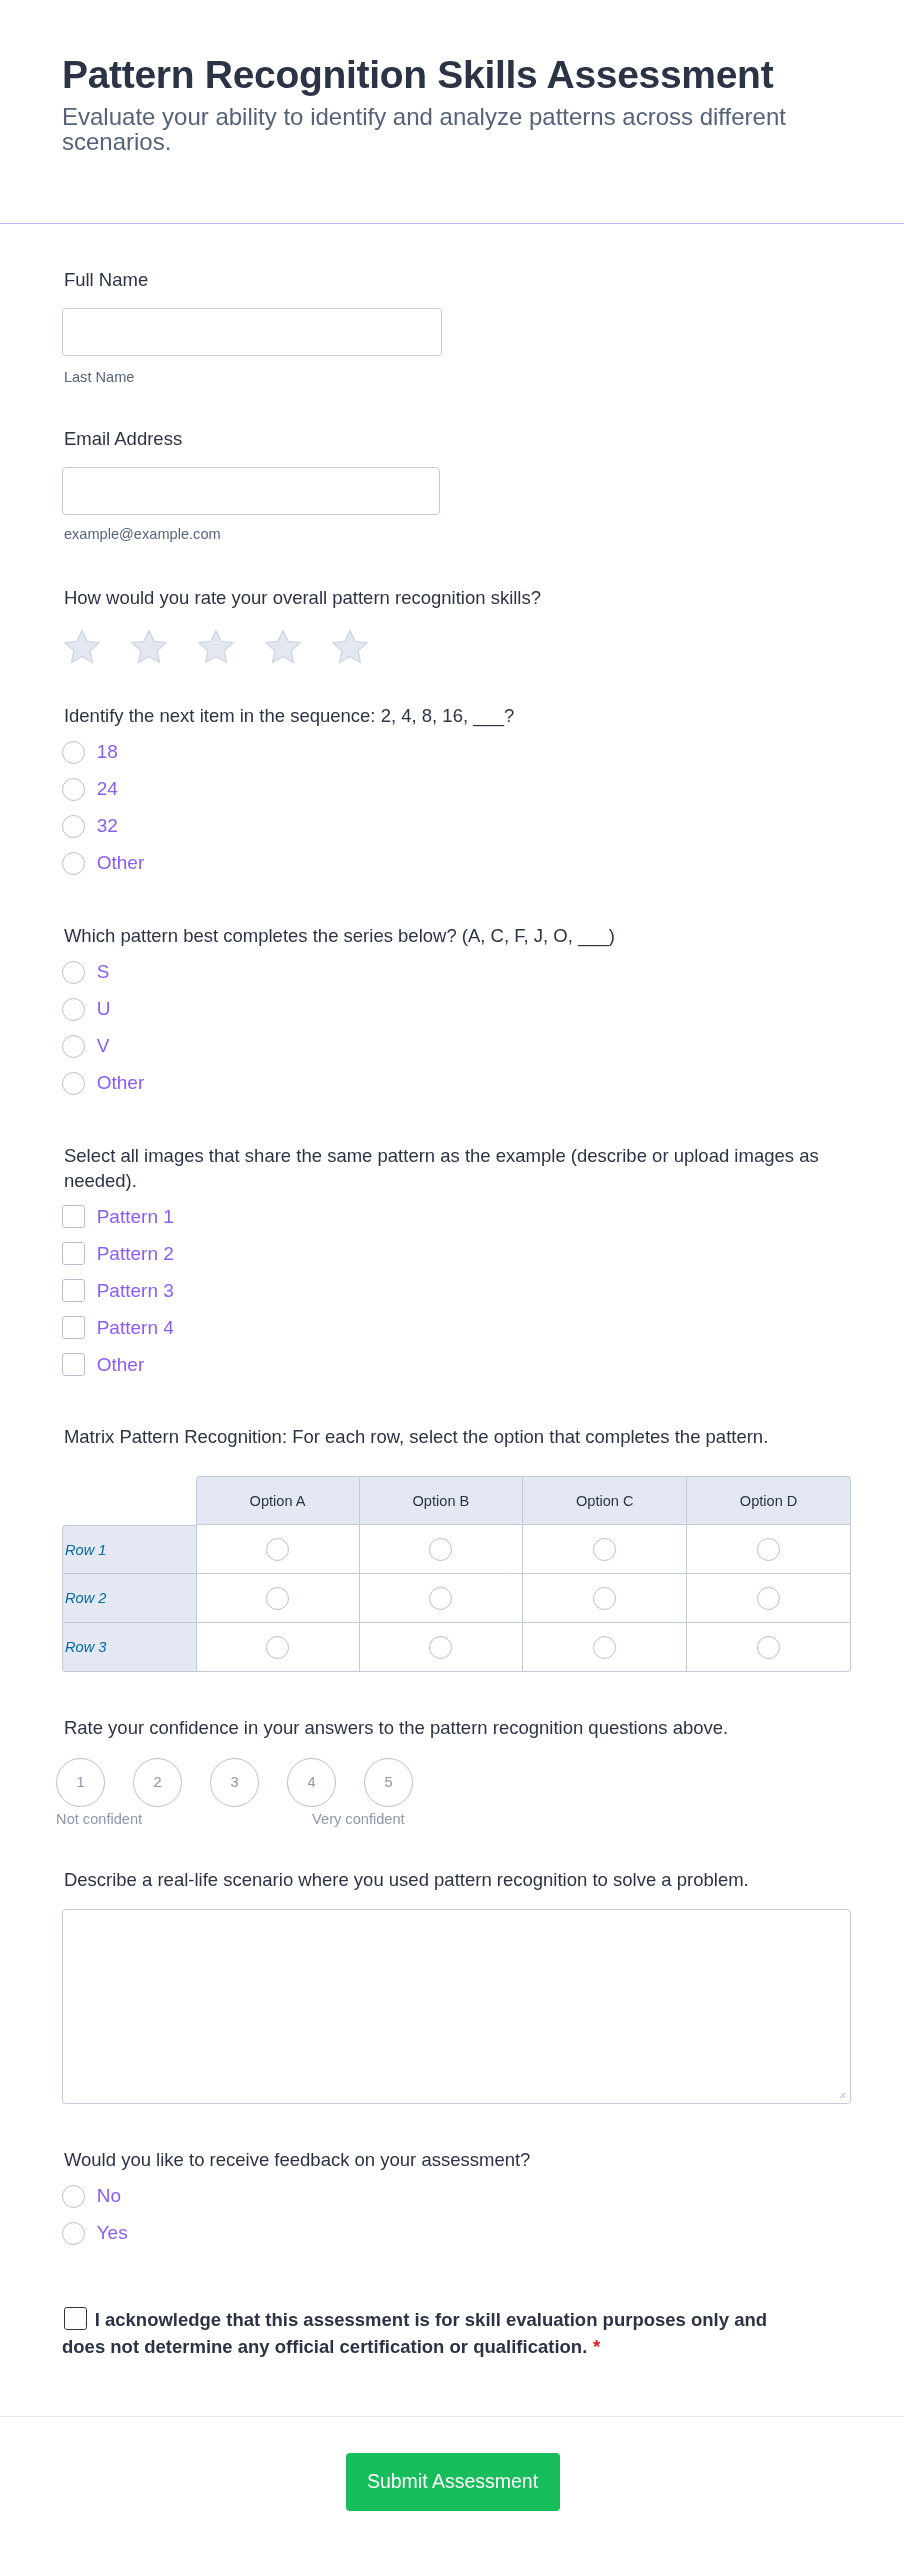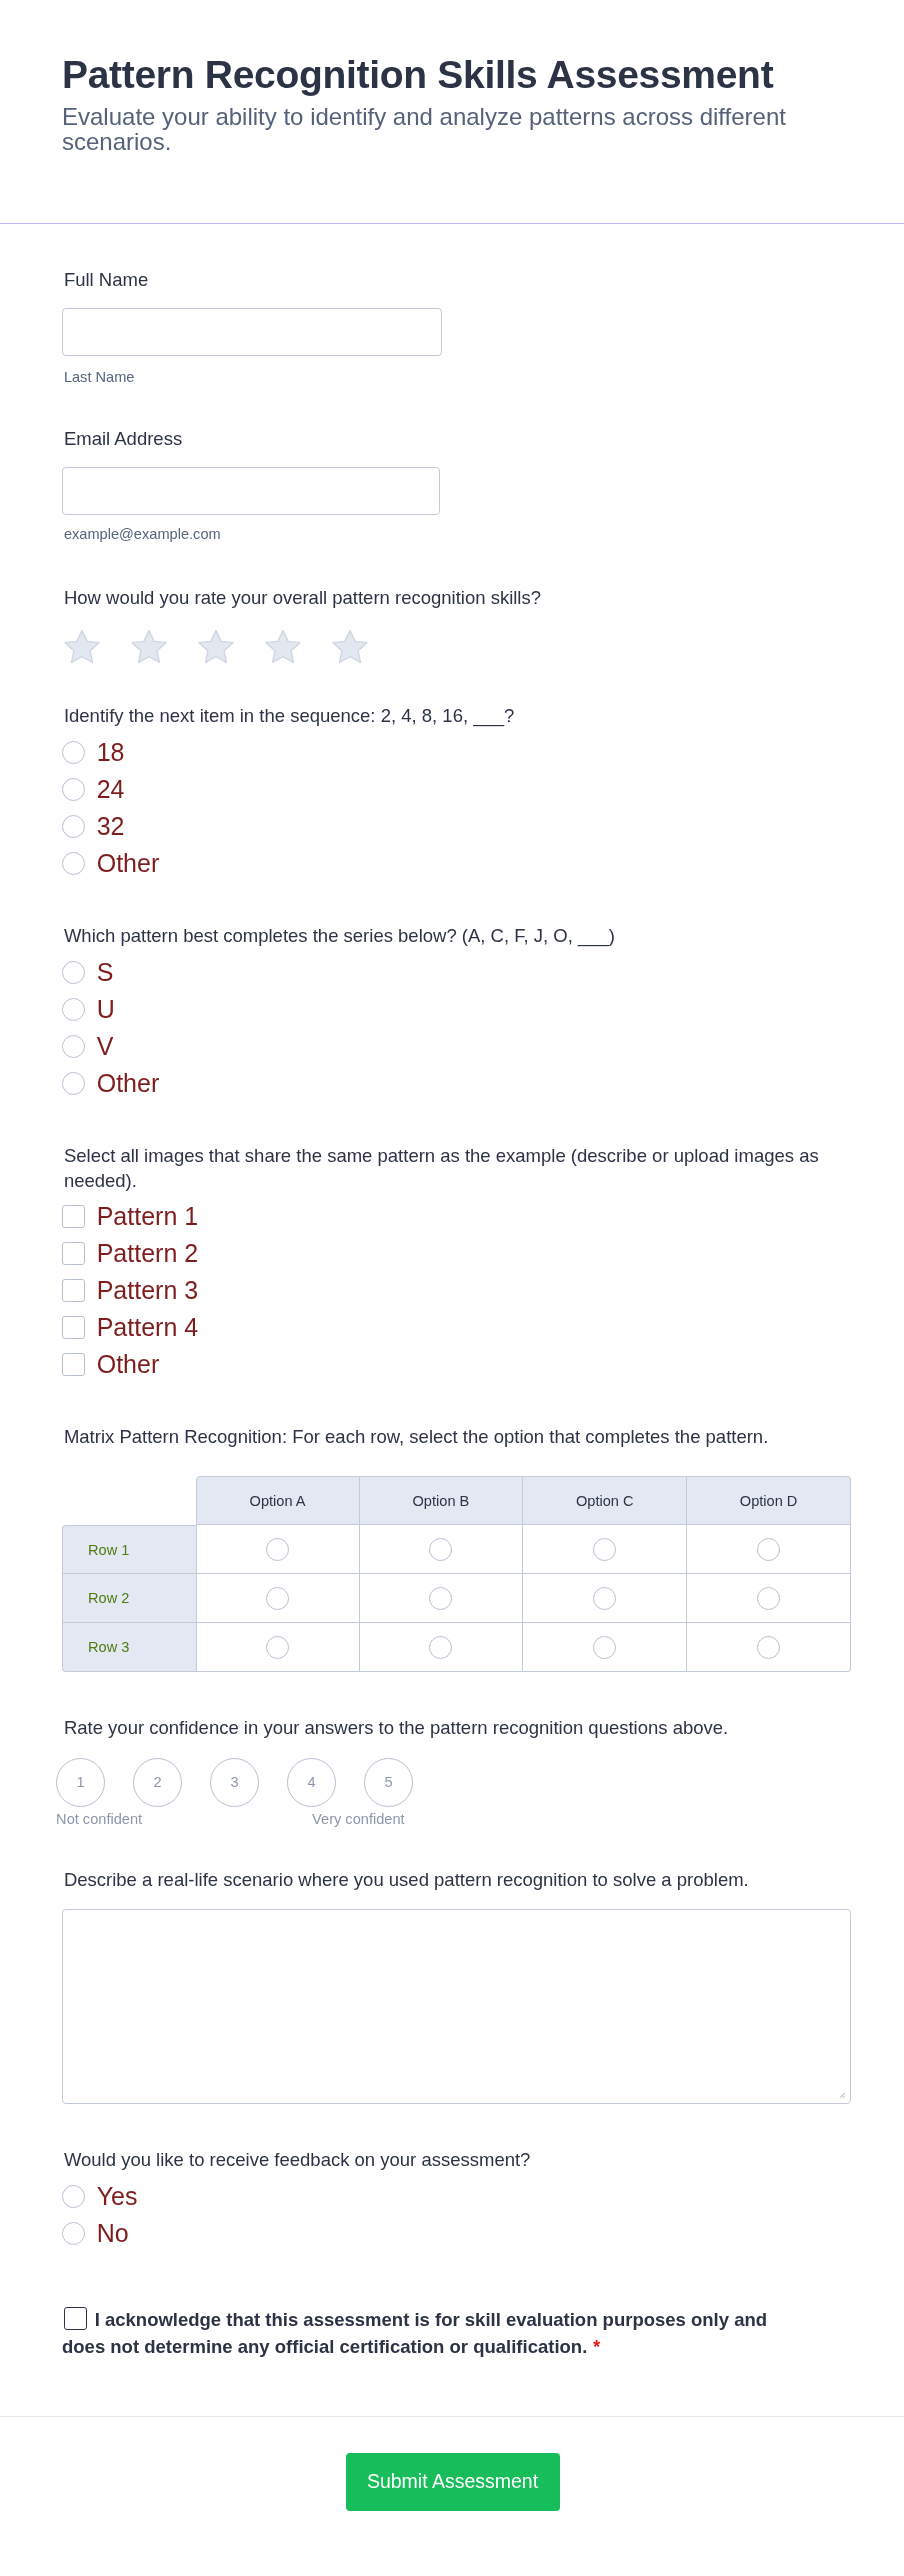--- a/index.html
+++ b/index.html
@@ -13,27 +13,27 @@
   .q-label { font-size: 18.5px; color: #2c3345; line-height: 25px; }
   .name-row { display: flex; gap: 29px; margin-top: 15.6px; }
   .name-col { width: 380px; }
   .input { width: 100%; height: 48px; border: 1.5px solid #c3cad8; border-radius: 3.9px; background: #fff; }
   .sublabel { font-size: 14.6px; color: #57647e; margin-top: 13.6px; }
   .stars { display: flex; gap: 27px; margin-top: 17.5px; }
   .star svg { display: block; }
   .opt { display: flex; align-items: center; height: 37px; }
   .radio { width: 23px; height: 23px; border: 1.5px solid #b8bfcf; border-radius: 50%; background: #fff; flex: none; }
   .chk { width: 23px; height: 23px; border: 1.5px solid #b8bfcf; border-radius: 2.9px; background: #fff; flex: none; }
-  .opt-label { font-size: 25px; color: #7f1d1d; margin-left: 11.7px; }
+  .opt-label { font-size: 19px; color: #8b5cf6; margin-left: 11.7px; }
   table.matrix { border-collapse: separate; border-spacing: 0; margin-top: 27px; width: 789px; }
   .matrix th, .matrix td { height: 49px; }
   .matrix th.col { background: #e3e8f3; font-weight: 400; font-size: 14.6px; color: #2c3345; border-top: 1.5px solid #c3cad8; border-right: 1.5px solid #c3cad8; border-bottom: 1.5px solid #c3cad8; width: 163px; text-align: center; }
   .matrix th.col.first { border-left: 1.5px solid #c3cad8; border-top-left-radius: 3.9px; }
   .matrix th.col.last { border-top-right-radius: 3.9px; }
-  .matrix td.rowh { background: #e3e8f3; font-size: 14.6px; color: #4d7c0f; padding-left: 25px; border-left: 1.5px solid #c3cad8; border-bottom: 1.5px solid #c3cad8; width: 133px; }
+  .matrix td.rowh { background: #e3e8f3; font-size: 14.6px; color: #0369a1; padding-left: 2px; border-left: 1.5px solid #c3cad8; border-bottom: 1.5px solid #c3cad8; width: 133px; font-style: italic; }
   .matrix tr.r1 td.rowh { border-top: 1.5px solid #c3cad8; border-top-left-radius: 3.9px; }
   .matrix tr.r3 td.rowh { border-bottom-left-radius: 3.9px; }
   .matrix td.cell { text-align: center; border-right: 1.5px solid #c3cad8; border-bottom: 1.5px solid #c3cad8; border-left: 0; background: #fff; }
   .matrix tr.r1 td.cell.c0 { border-left: 1.5px solid #c3cad8; }
   .matrix tr.r2 td.cell.c0, .matrix tr.r3 td.cell.c0 { border-left: 1.5px solid #c3cad8; }
   .matrix tr.r3 td.cell.c3 { border-bottom-right-radius: 3.9px; }
   .matrix .radio { display: inline-block; vertical-align: middle; }
   .scale { display: flex; gap: 28px; margin-top: 17.5px; margin-left: -7.8px; }
   .scale-btn { width: 49px; height: 49px; border: 1.5px solid #b8bfcf; border-radius: 50%; display: flex; align-items: center; justify-content: center; font-size: 14.6px; color: #8d96aa; background: #fff; }
   .scale-labels { position: relative; height: 19.5px; margin-top: 3.9px; margin-left: -7.8px; font-size: 14.6px; color: #8d96aa; }
@@ -234,25 +234,25 @@
           <path d="M7 2L2 7M7 5L5 7" stroke="#9aa2b3" stroke-width="1"></path>
         </svg>
     </div>
   </div>
 
   <div class="field" style="padding-top:43px; padding-left:1.9px;">
     <div class="q-label">Would you like to receive feedback on your assessment?</div>
     <div style="margin-top:5.8px; margin-left:-1.9px;">
       <label class="opt">
           <span class="radio"></span>
+          <span class="opt-label">No</span>
+        </label>
+      <label class="opt">
+          <span class="radio"></span>
           <span class="opt-label">Yes</span>
-        </label>
-      <label class="opt">
-          <span class="radio"></span>
-          <span class="opt-label">No</span>
         </label>
     </div>
   </div>
 
   <div class="field" style="padding-top:54px; width:720px;font-weight:bold;">
     <label class="ack">
       <span class="chk" style="margin-left:1.9px;"></span><span>I acknowledge that this assessment is for skill evaluation purposes only and does not determine any official certification or qualification.</span><span class="req">*</span>
     </label>
   </div>
 </div>

